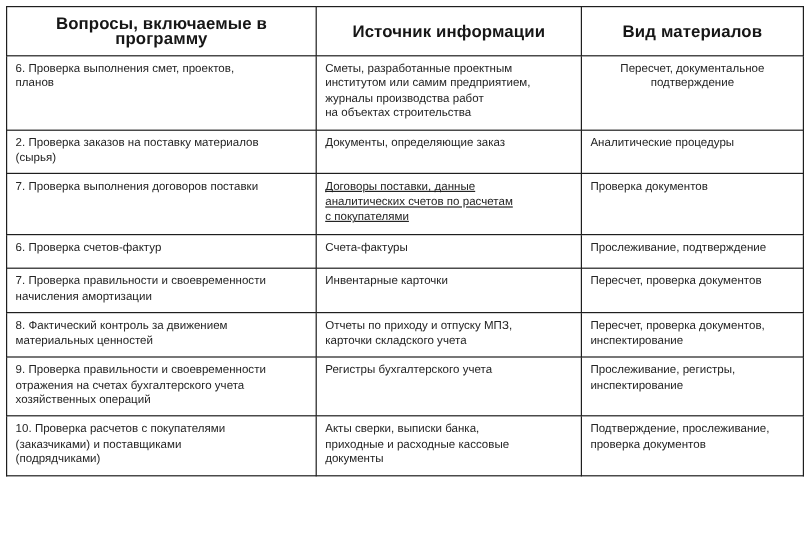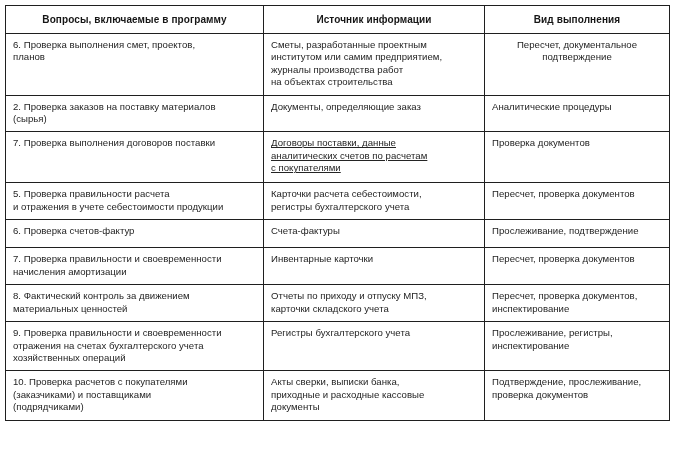--- a/index.html
+++ b/index.html
@@ -41,21 +41,21 @@
   table.audit-table td {
     border: 1px solid #1f1f1f;
     vertical-align: top;
     padding: 5px 7px 6px 7px;
     box-sizing: border-box;
   }
 
   table.audit-table thead th {
     text-align: center;
     font-weight: bold;
-    font-size: 10px;
+    font-size: 14px;
     line-height: 13px;
     padding-top: 7px;
     padding-bottom: 7px;
     height: 26px;
     vertical-align: middle;
     letter-spacing: 0.1px;
     color: #161616;
   }
 
   table.audit-table tbody td {
@@ -85,21 +85,21 @@
   <table class="audit-table">
     <colgroup>
       <col class="c1">
       <col class="c2">
       <col class="c3">
     </colgroup>
     <thead>
       <tr>
         <th>Вопросы, включаемые в программу</th>
         <th>Источник информации</th>
-        <th>Вид выполнения</th>
+        <th>Вид материалов</th>
       </tr>
     </thead>
     <tbody>
       <tr class="r1">
         <td style="white-space: pre-line;">6. Проверка выполнения смет, проектов,
 планов</td>
         <td style="white-space: pre-line;">Сметы, разработанные проектным
 институтом или самим предприятием,
 журналы производства работ
 на объектах строительства</td>
@@ -111,27 +111,20 @@
 (сырья)</td>
         <td>Документы, определяющие заказ</td>
         <td>Аналитические процедуры</td>
       </tr>
       <tr class="r3">
         <td>7. Проверка выполнения договоров поставки</td>
         <td style="white-space: pre-line; text-decoration: underline;">Договоры поставки, данные
 аналитических счетов по расчетам
 с покупателями</td>
         <td>Проверка документов</td>
-      </tr>
-      <tr class="r5">
-        <td style="white-space: pre-line;">5. Проверка правильности расчета
-и отражения в учете себестоимости продукции</td>
-        <td style="white-space: pre-line;">Карточки расчета себестоимости,
-регистры бухгалтерского учета</td>
-        <td>Пересчет, проверка документов</td>
       </tr>
       <tr class="r6">
         <td>6. Проверка счетов-фактур</td>
         <td>Счета-фактуры</td>
         <td>Прослеживание, подтверждение</td>
       </tr>
       <tr class="r7">
         <td style="white-space: pre-line;">7. Проверка правильности и своевременности
 начисления амортизации</td>
         <td>Инвентарные карточки</td>

